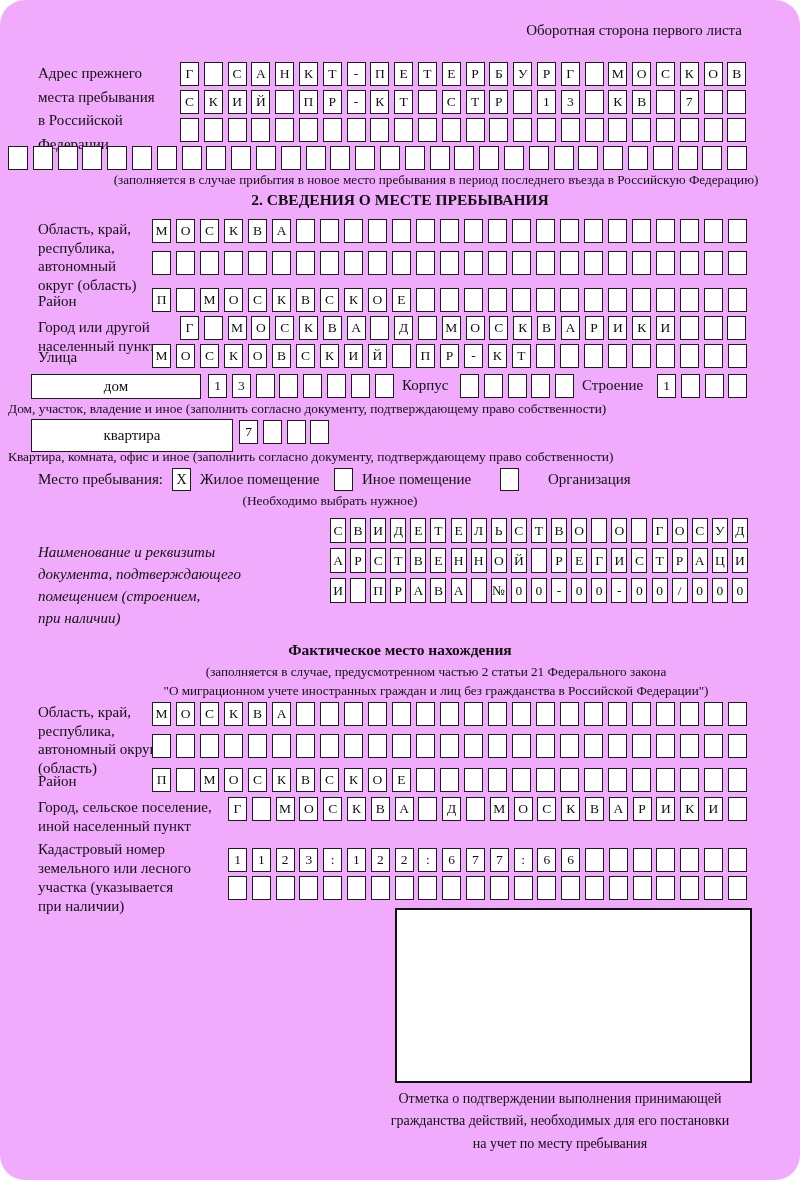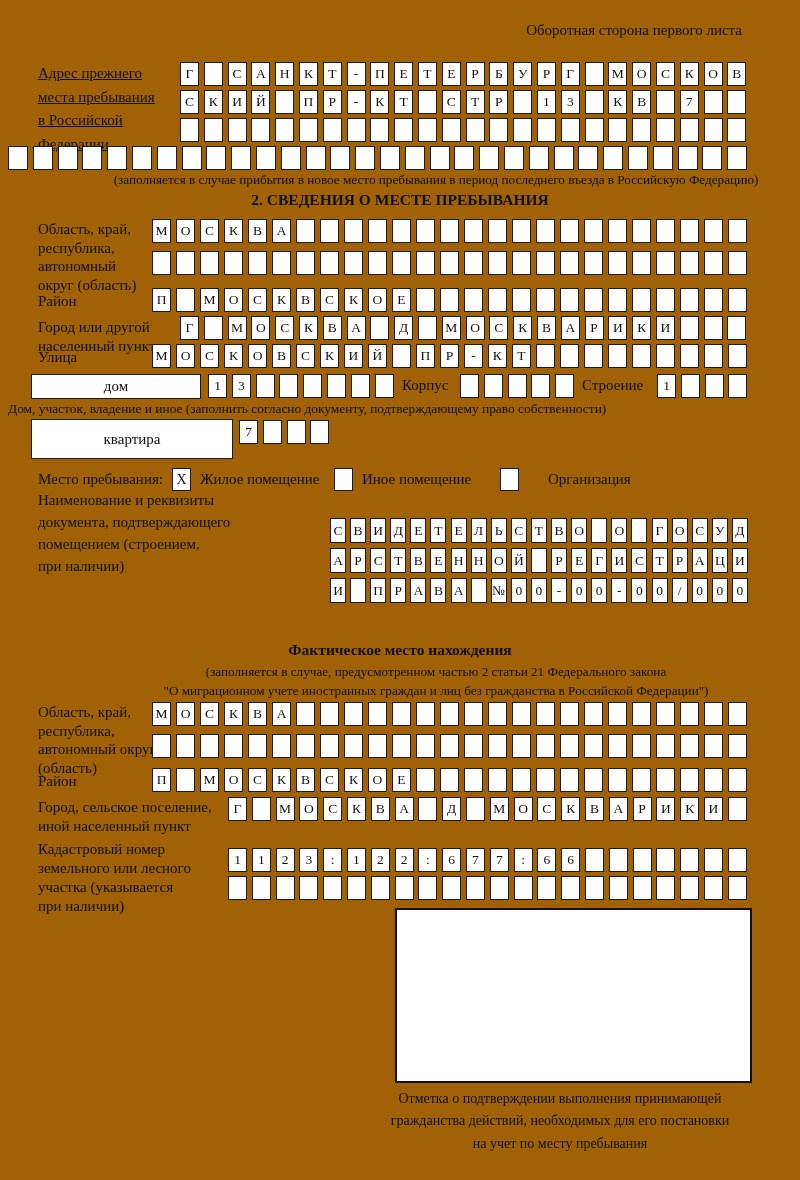--- a/index.html
+++ b/index.html
@@ -1,17 +1,17 @@
 <!DOCTYPE html>
 <html><head>
 <meta charset="utf-8">
 <style>
   html,body{margin:0;padding:0;background:#fff;}
-  .page{position:relative;width:800px;height:1180px;background:#a16207;
-        font-family:"Liberation Serif","DejaVu Serif",serif;color:#101010;overflow:hidden;}
+  .page{position:relative;width:800px;height:1180px;background:#f0abfc;
+        font-family:"Liberation Serif","DejaVu Serif",serif;color:#101010;overflow:hidden;border-radius:25px;}
   .abs{position:absolute;}
   
   .cellrow{display:flex;gap:4.8px;}
   .cell{flex:0 0 auto;width:19px;height:24px;border:1.6px solid #1c1c1c;box-sizing:border-box;
         display:flex;align-items:center;justify-content:center;font-size:13.5px;line-height:1;background:#fff;}
   .cr25 .cell{width:19.2px;}
   .cr30 .cell{width:20px;}
   .cr21{gap:4.1px;}
   .cr21 .cell{width:16px;height:25px;}
   .cr22 .cell{width:19px;}
@@ -36,21 +36,21 @@
   .caption{font-size:14px;text-align:center;}
   .caption .lline{line-height:22.4px;}
 </style>
 </head>
 <body>
 
 <div class="page">
 
   <div class="abs hnote" style="left:400px;top:22px;width:342px;">Оборотная сторона первого листа</div>
 
-  <div class="abs lbl lh23" style="left:38px;top:62px;width:150px;text-decoration:underline;">
+  <div class="abs lbl lh23" style="left:38px;top:62px;width:150px;">
       <div class="lline">Адрес прежнего</div>
       <div class="lline">места пребывания</div>
       <div class="lline">в Российской</div>
       <div class="lline">Федерации</div>
     </div>
   <div class="abs cellrow" style="left:180px;top:62px;">
       <span class="cell">Г</span>
       <span class="cell"></span>
       <span class="cell">С</span>
       <span class="cell">А</span>
@@ -334,37 +334,39 @@
     </div>
   <div class="abs inline-lbl" style="left:582px;top:377px;">Строение</div>
   <div class="abs cellrow" style="left:657px;top:374px;">
       <span class="cell">1</span>
       <span class="cell"></span>
       <span class="cell"></span>
       <span class="cell"></span>
     </div>
   <div class="abs lnote" style="left:8px;top:401px;">Дом, участок, владение и иное (заполнить согласно документу, подтверждающему право собственности)</div>
 
-  <div class="abs widebox" style="left:31px;top:419px;width:202px;height:40px;">квартира</div>
+  <div class="abs widebox" style="left:31px;top:419px;width:202px;height:33px;">квартира</div>
   <div class="abs cellrow" style="left:239px;top:420px;">
       <span class="cell">7</span>
       <span class="cell"></span>
       <span class="cell"></span>
       <span class="cell"></span>
     </div>
+  <div class="abs lnote" style="left:8px;top:449px;">Квартира, комната, офис и иное (заполнить согласно документу, подтверждающему право собственности)</div>
 
   <div class="abs inline-lbl" style="left:38px;top:471px;">Место пребывания:</div>
   <div class="abs cbox" style="left:172px;top:468px;">X</div>
   <div class="abs inline-lbl" style="left:200px;top:471px;">Жилое помещение</div>
   <div class="abs cbox" style="left:334px;top:468px;"></div>
   <div class="abs inline-lbl" style="left:362px;top:471px;">Иное помещение</div>
   <div class="abs cbox" style="left:500px;top:468px;"></div>
   <div class="abs inline-lbl" style="left:548px;top:471px;">Организация</div>
-
-  <div class="abs lbl lh22" style="left:38px;top:489px;width:290px;">
+  <div class="abs lnote" style="left:150px;top:493px;width:360px;text-align:center;">(Необходимо выбрать нужное)</div>
+
+  <div class="abs lbl lh22" style="left:38px;top:541px;width:290px;font-style:italic;">
       <div class="lline">Наименование и реквизиты</div>
       <div class="lline">документа, подтверждающего</div>
       <div class="lline">помещением (строением,</div>
       <div class="lline">при наличии)</div>
     </div>
   <div class="abs cellrow cr21" style="left:330px;top:518px;">
       <span class="cell">С</span>
       <span class="cell">В</span>
       <span class="cell">И</span>
       <span class="cell">Д</span>

